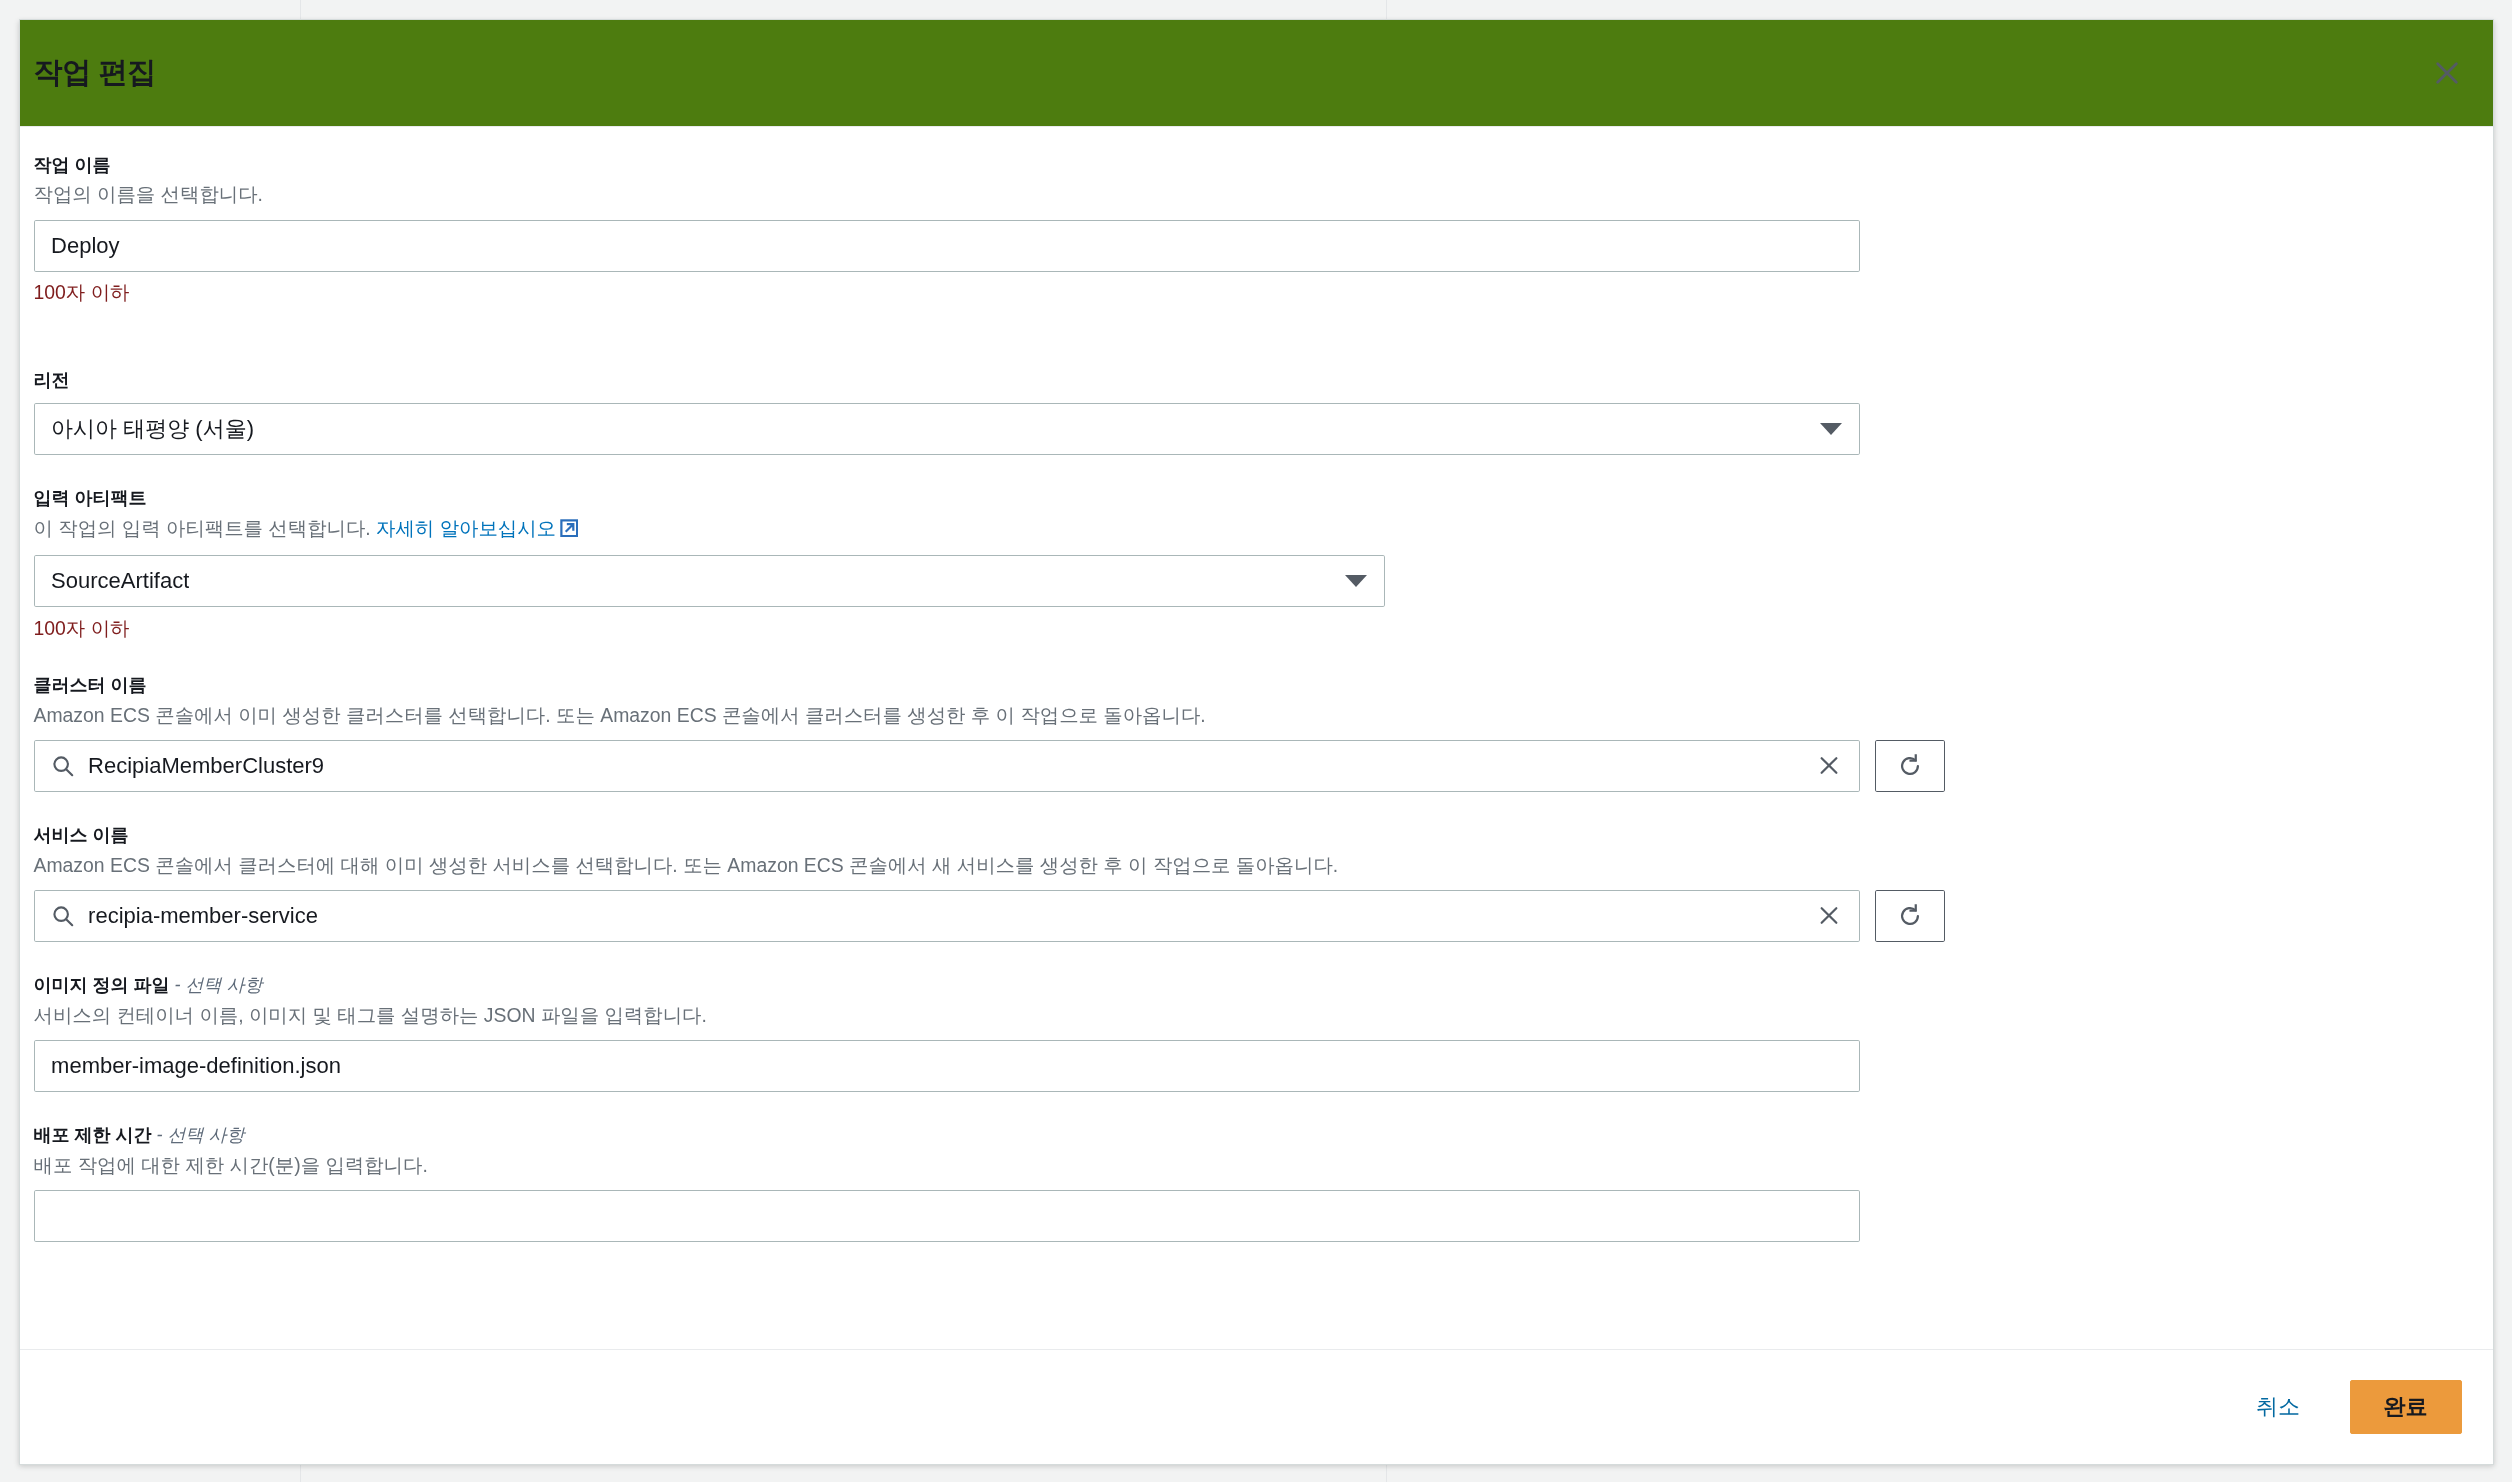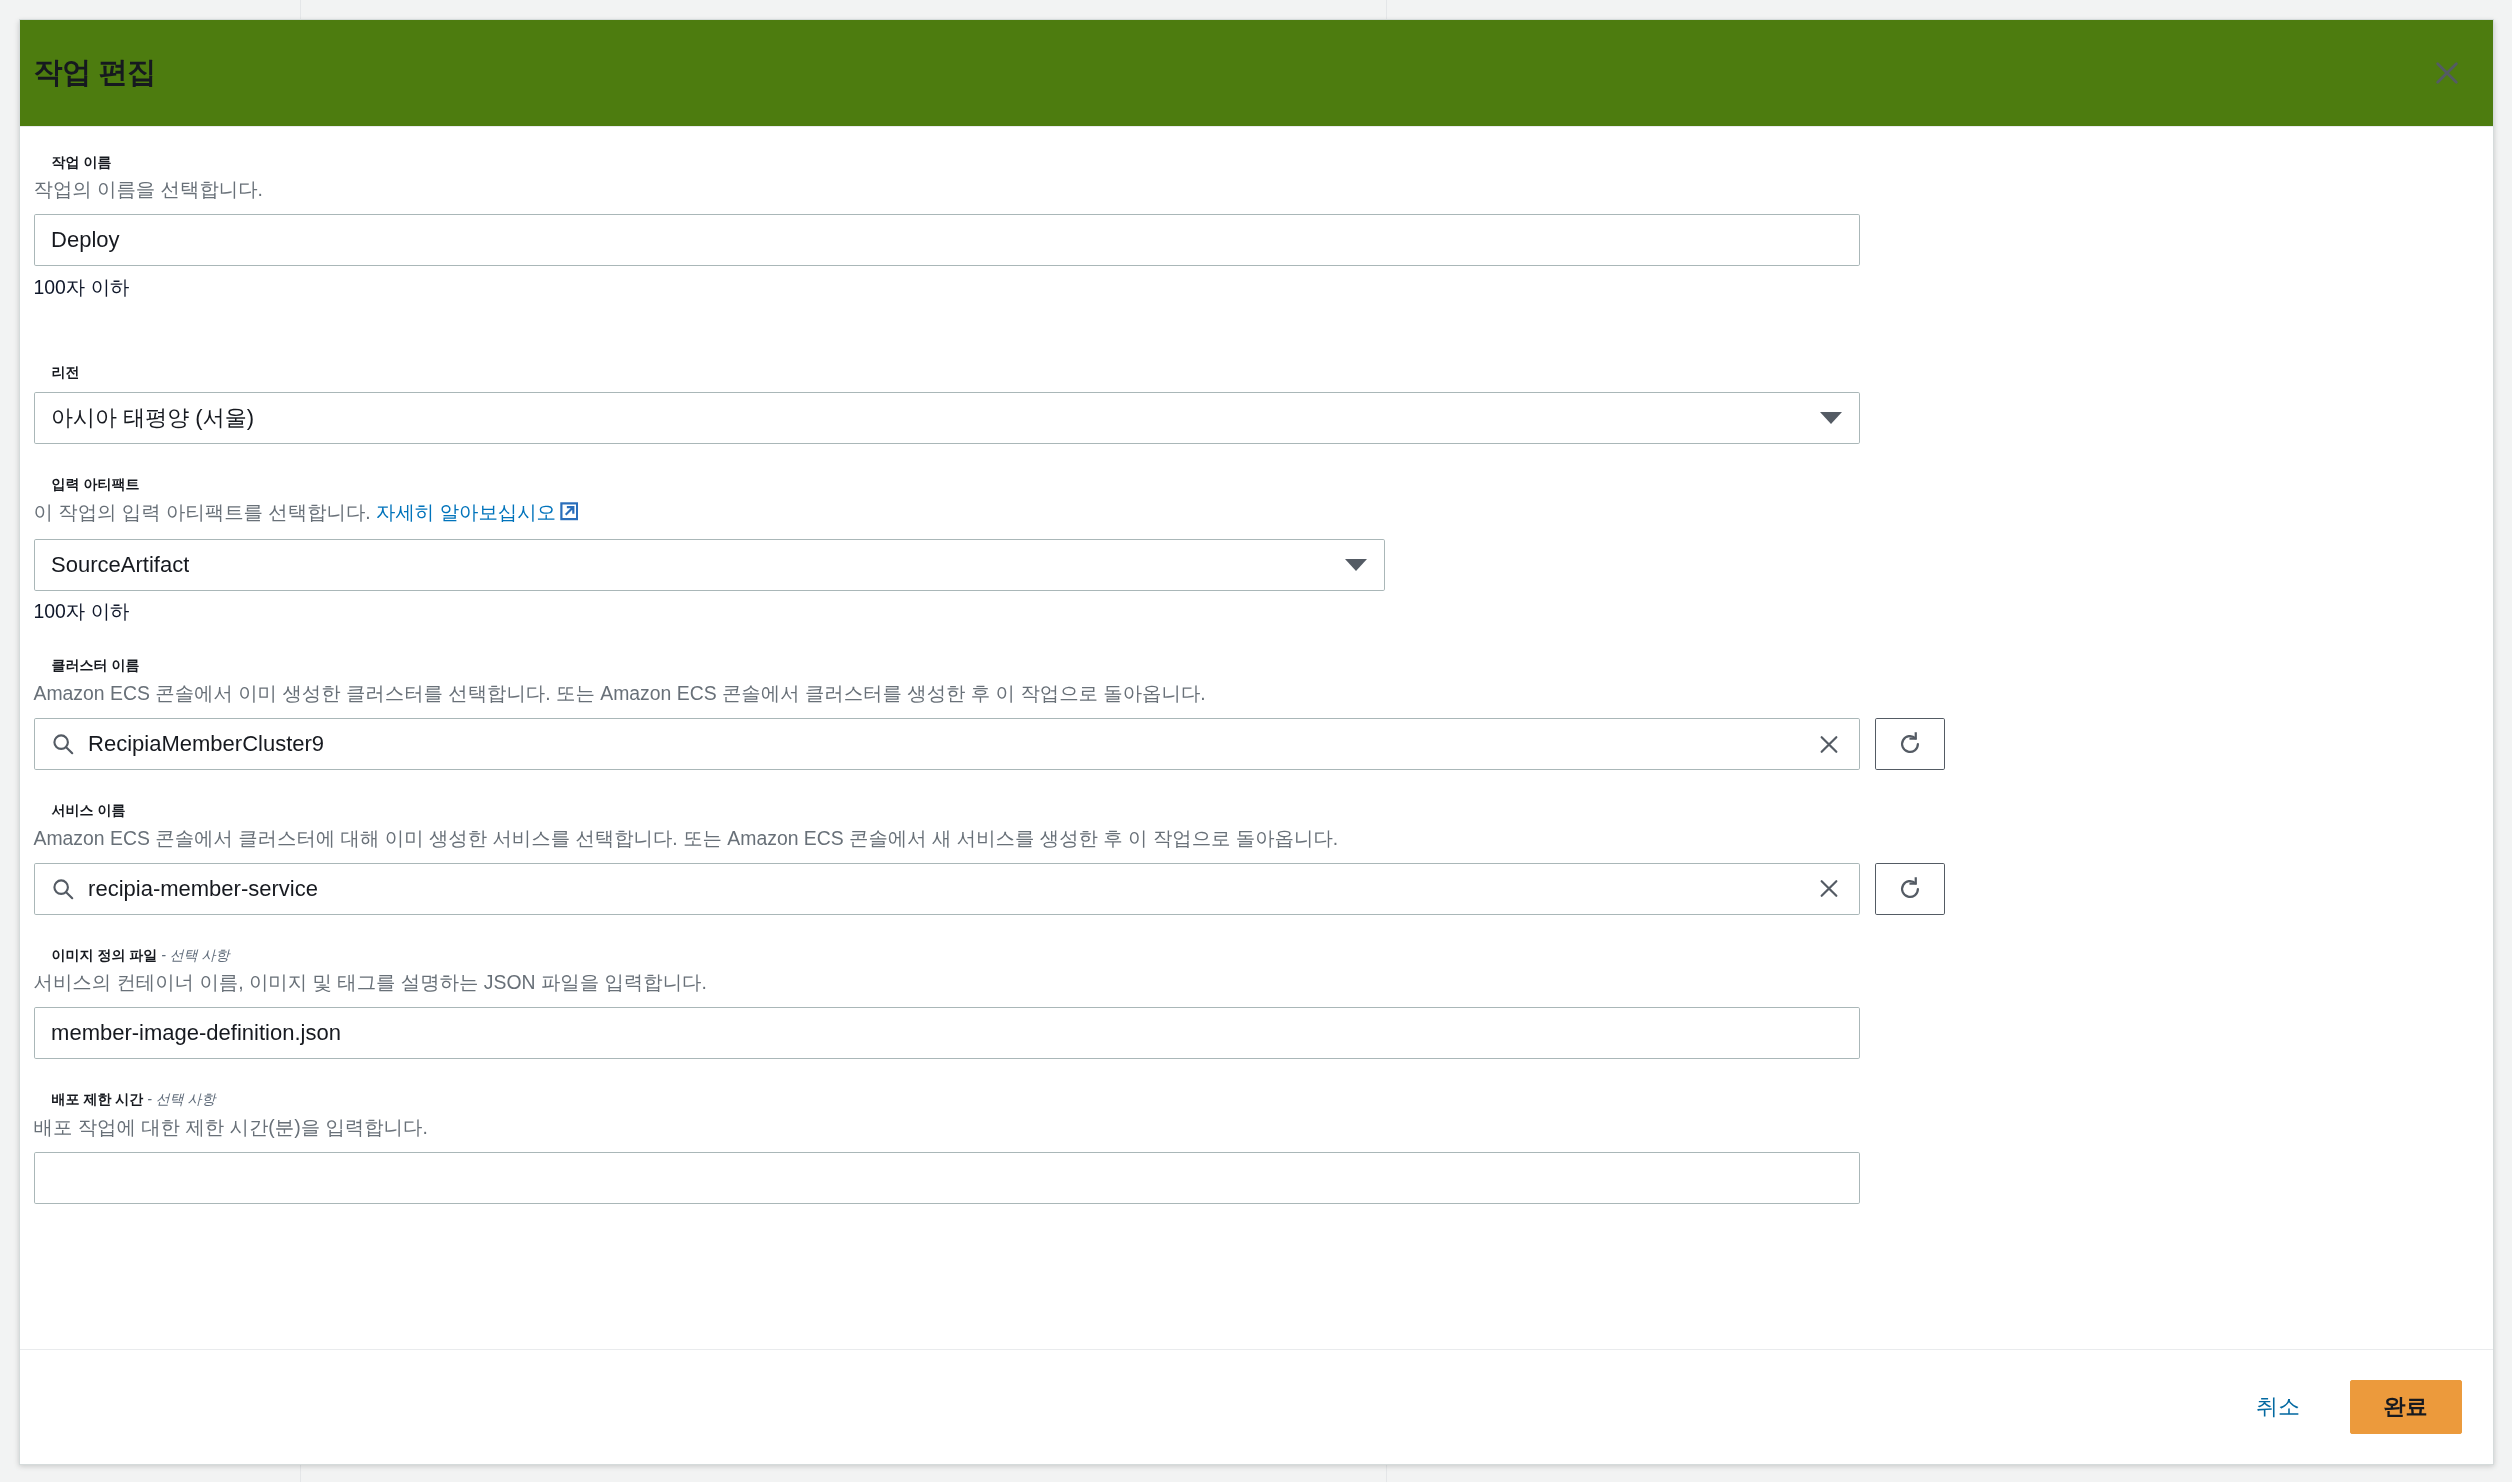--- a/index.html
+++ b/index.html
@@ -60,42 +60,41 @@
   
   .modal-body {
     flex: 1 1 auto;
     padding: 26px 14px 0 14px;
     overflow: hidden;
     background: #fff;
   }
 
   .field { margin-bottom: 0; }
   .field-label {
-    font-size: 14px;
+    font-size: 18px;
     font-weight: 700;
     color: #16191f;
     line-height: 1.35;
     display: block;
-    margin-left: 18px;
   }
   .opt {
     font-weight: 400;
     font-style: italic;
     color: #5f6b7a;
   }
   .field-desc {
     font-size: 19.4px;
     color: #687078;
     line-height: 1.45;
     margin-top: 3.7px;
     display: block;
   }
   .constraint {
     font-size: 19.4px;
-    color: #0f172a;
+    color: #7f1d1d;
     margin-top: 7.4px;
     display: block;
   }
 
   .link {
     color: #0073bb;
     text-decoration: none;
     cursor: pointer;
   }
   .ext-icon {

